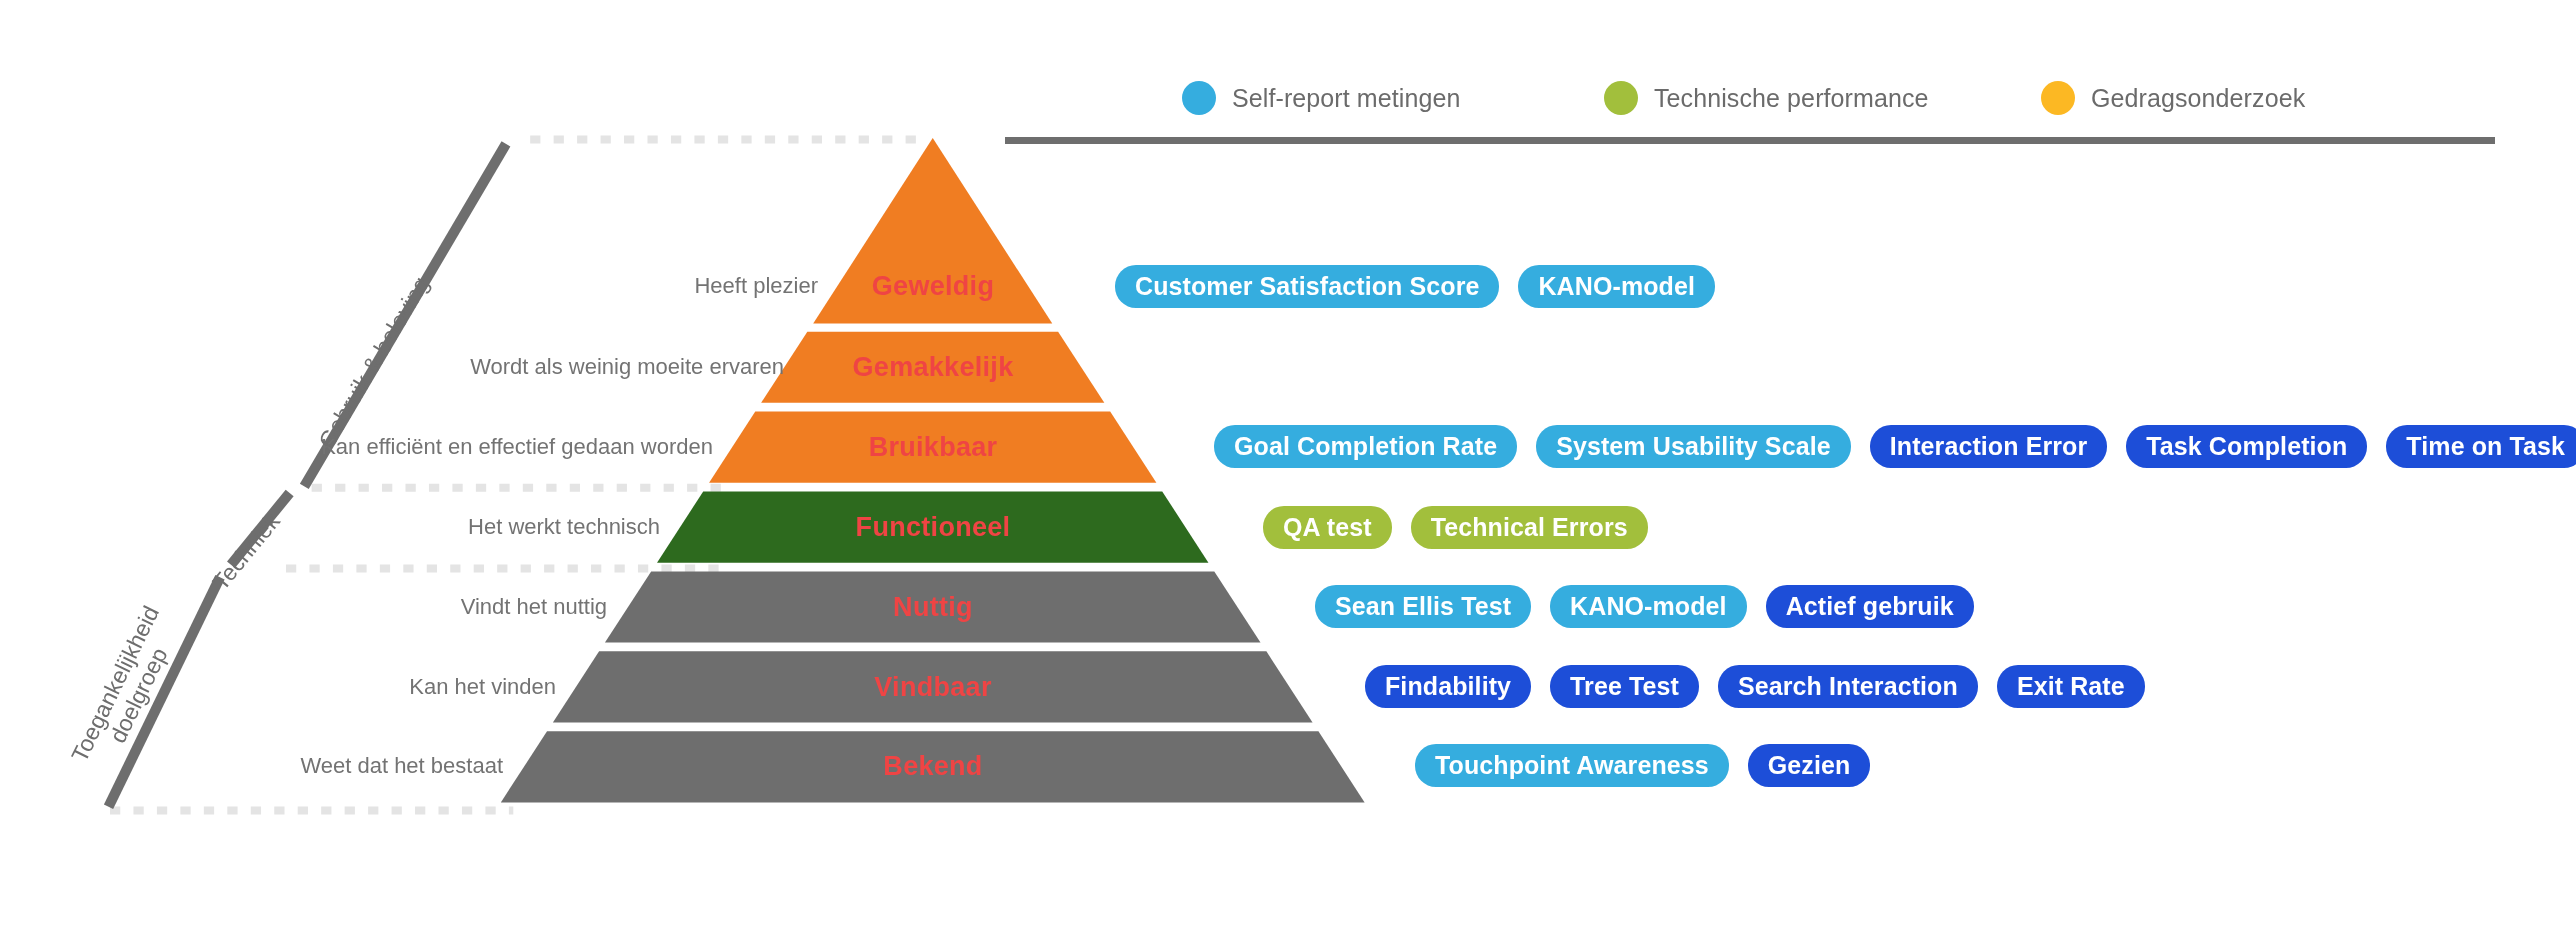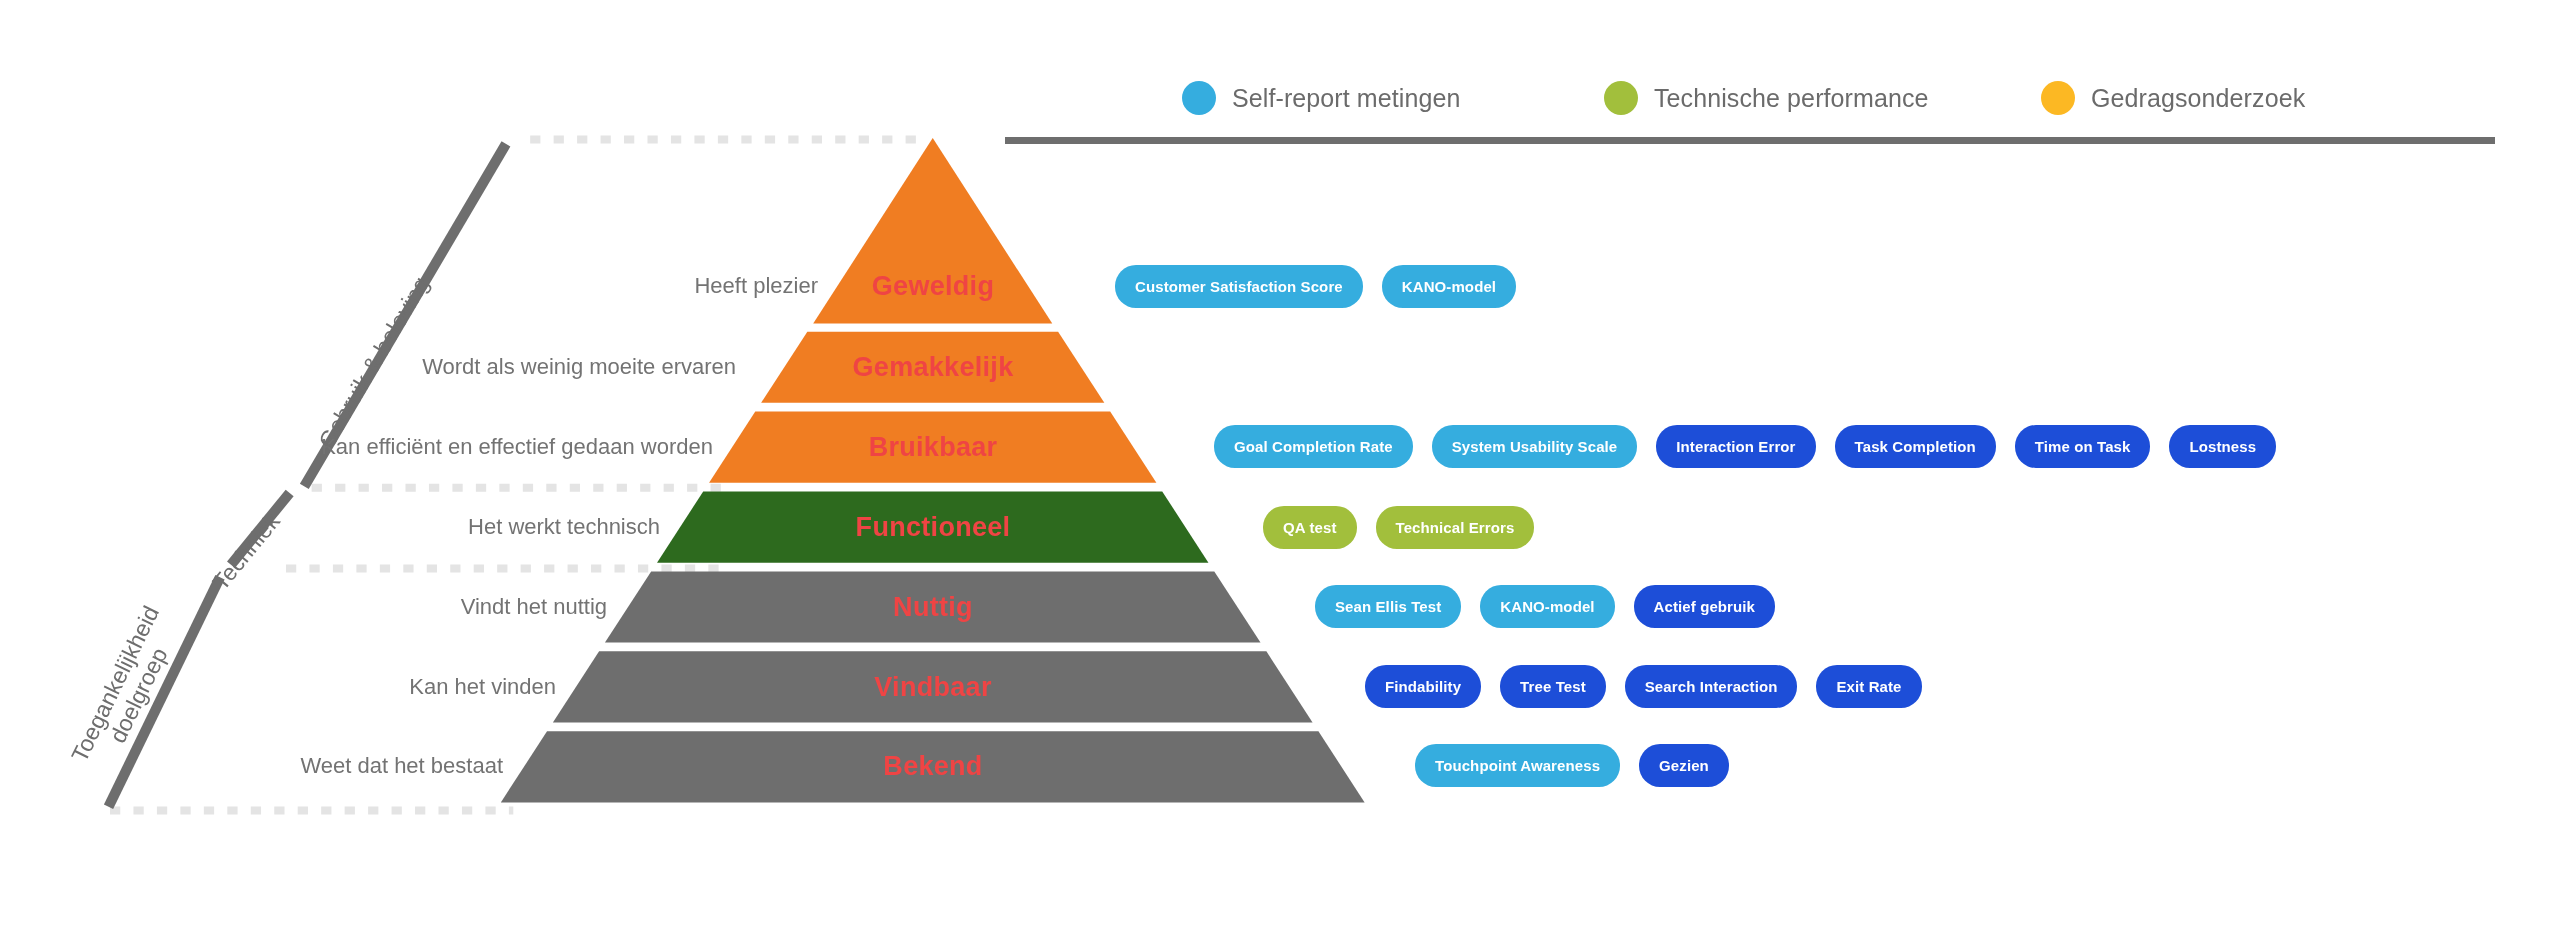--- a/index.html
+++ b/index.html
@@ -95,21 +95,21 @@
     gap: 0;
     height: 43px;
   }
   .pill {
     height: 43px;
     border-radius: 21px;
     display: inline-flex;
     align-items: center;
     justify-content: center;
     color: #ffffff;
-    font-size: 15px;
+    font-size: 25px;
     font-weight: bold;
     padding: 0 20px;
     white-space: nowrap;
     letter-spacing: 0.1px;
     margin-right: 19px;
   }
   .pill:last-child { margin-right: 0; }
   .pill.blue  { background: #35addf; }
   .pill.green { background: #a2bf3c; }
   .pill.amber { background: #1d4ed8; }
@@ -170,21 +170,21 @@
 
   <div class="band-name" style="left:933px; top:286px;">Geweldig</div>
   <div class="band-name" style="left:933px; top:367px;">Gemakkelijk</div>
   <div class="band-name" style="left:933px; top:447px;">Bruikbaar</div>
   <div class="band-name" style="left:933px; top:527px;">Functioneel</div>
   <div class="band-name" style="left:933px; top:607px;">Nuttig</div>
   <div class="band-name" style="left:933px; top:687px;">Vindbaar</div>
   <div class="band-name" style="left:933px; top:766px;">Bekend</div>
 
   <div class="band-desc" style="left:818px; top:286px;">Heeft plezier</div>
-  <div class="band-desc" style="left:736px; top:367px;">Wordt als weinig moeite ervaren</div>
+  <div class="band-desc" style="left:784px; top:367px;">Wordt als weinig moeite ervaren</div>
   <div class="band-desc" style="left:713px;  top:447px;">Kan efficiënt en effectief gedaan worden</div>
   <div class="band-desc" style="left:660px;  top:527px;">Het werkt technisch</div>
   <div class="band-desc" style="left:607px;  top:607px;">Vindt het nuttig</div>
   <div class="band-desc" style="left:556px;  top:687px;">Kan het vinden</div>
   <div class="band-desc" style="left:503px;  top:766px;">Weet dat het bestaat</div>
 
   <div class="axis-label" style="left:314px; top:440px; transform: rotate(-59.5deg);">
     <span>Gebruik &amp; beleving</span>
   </div>
 

